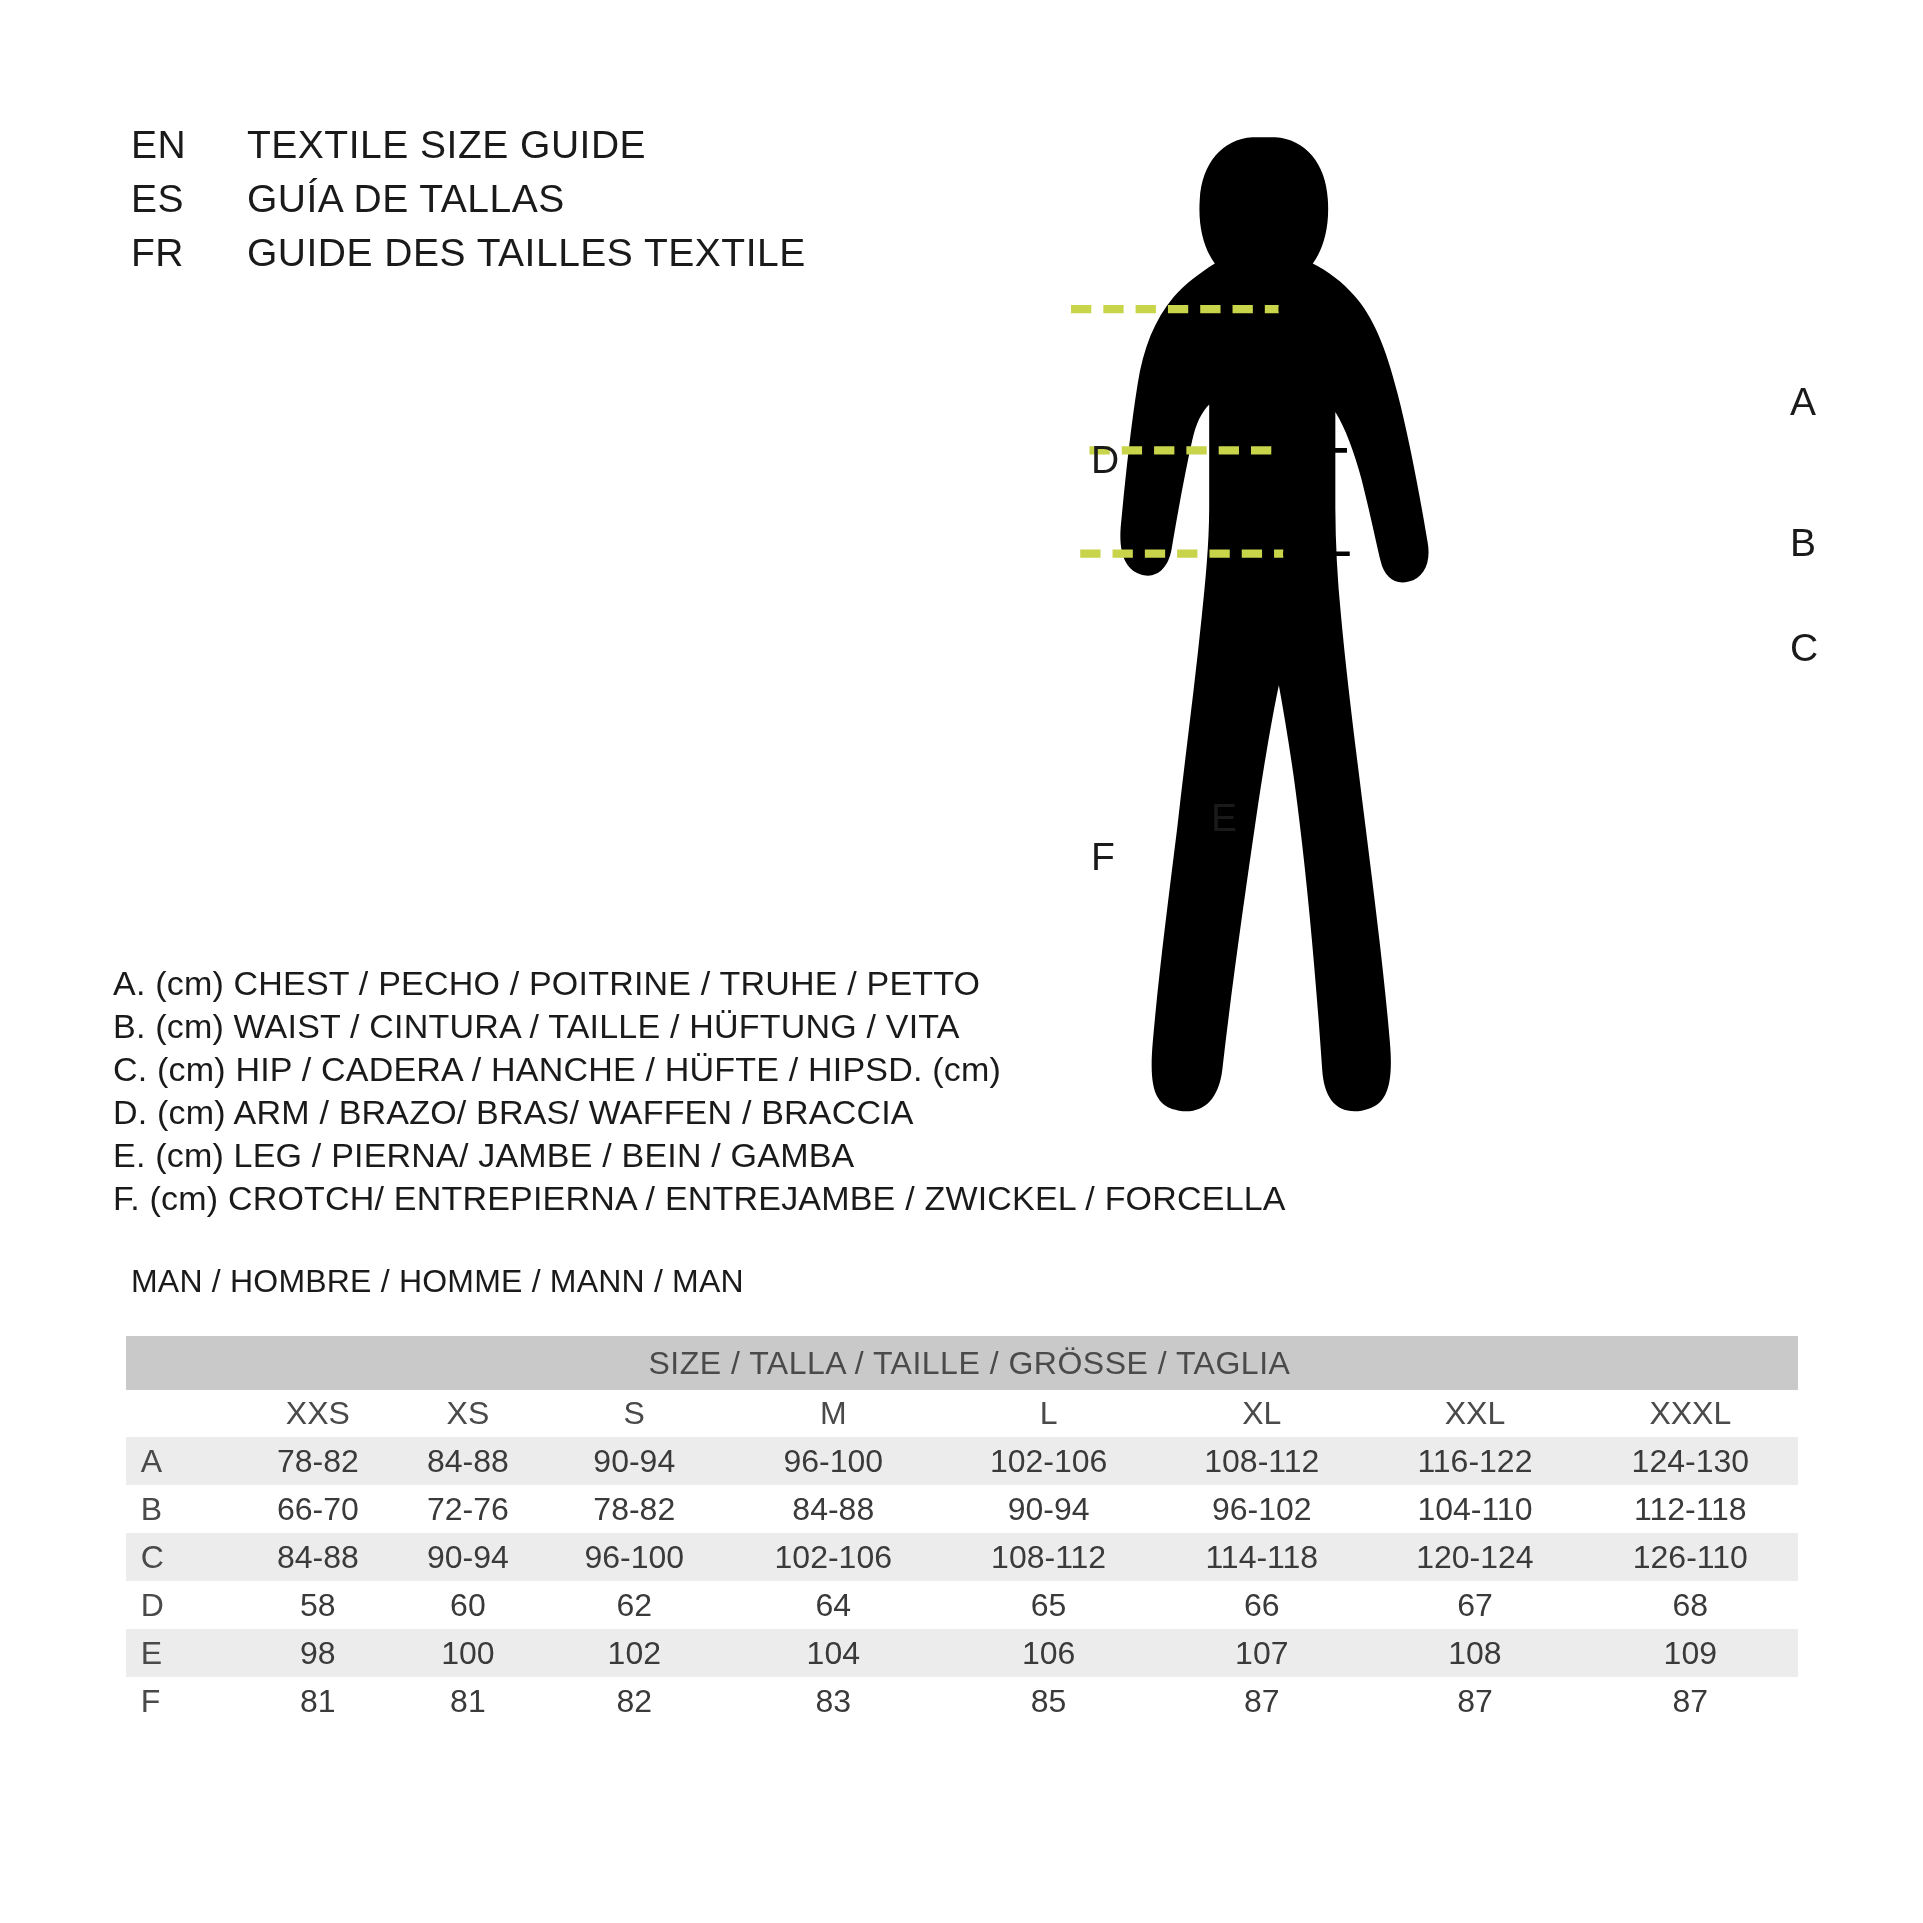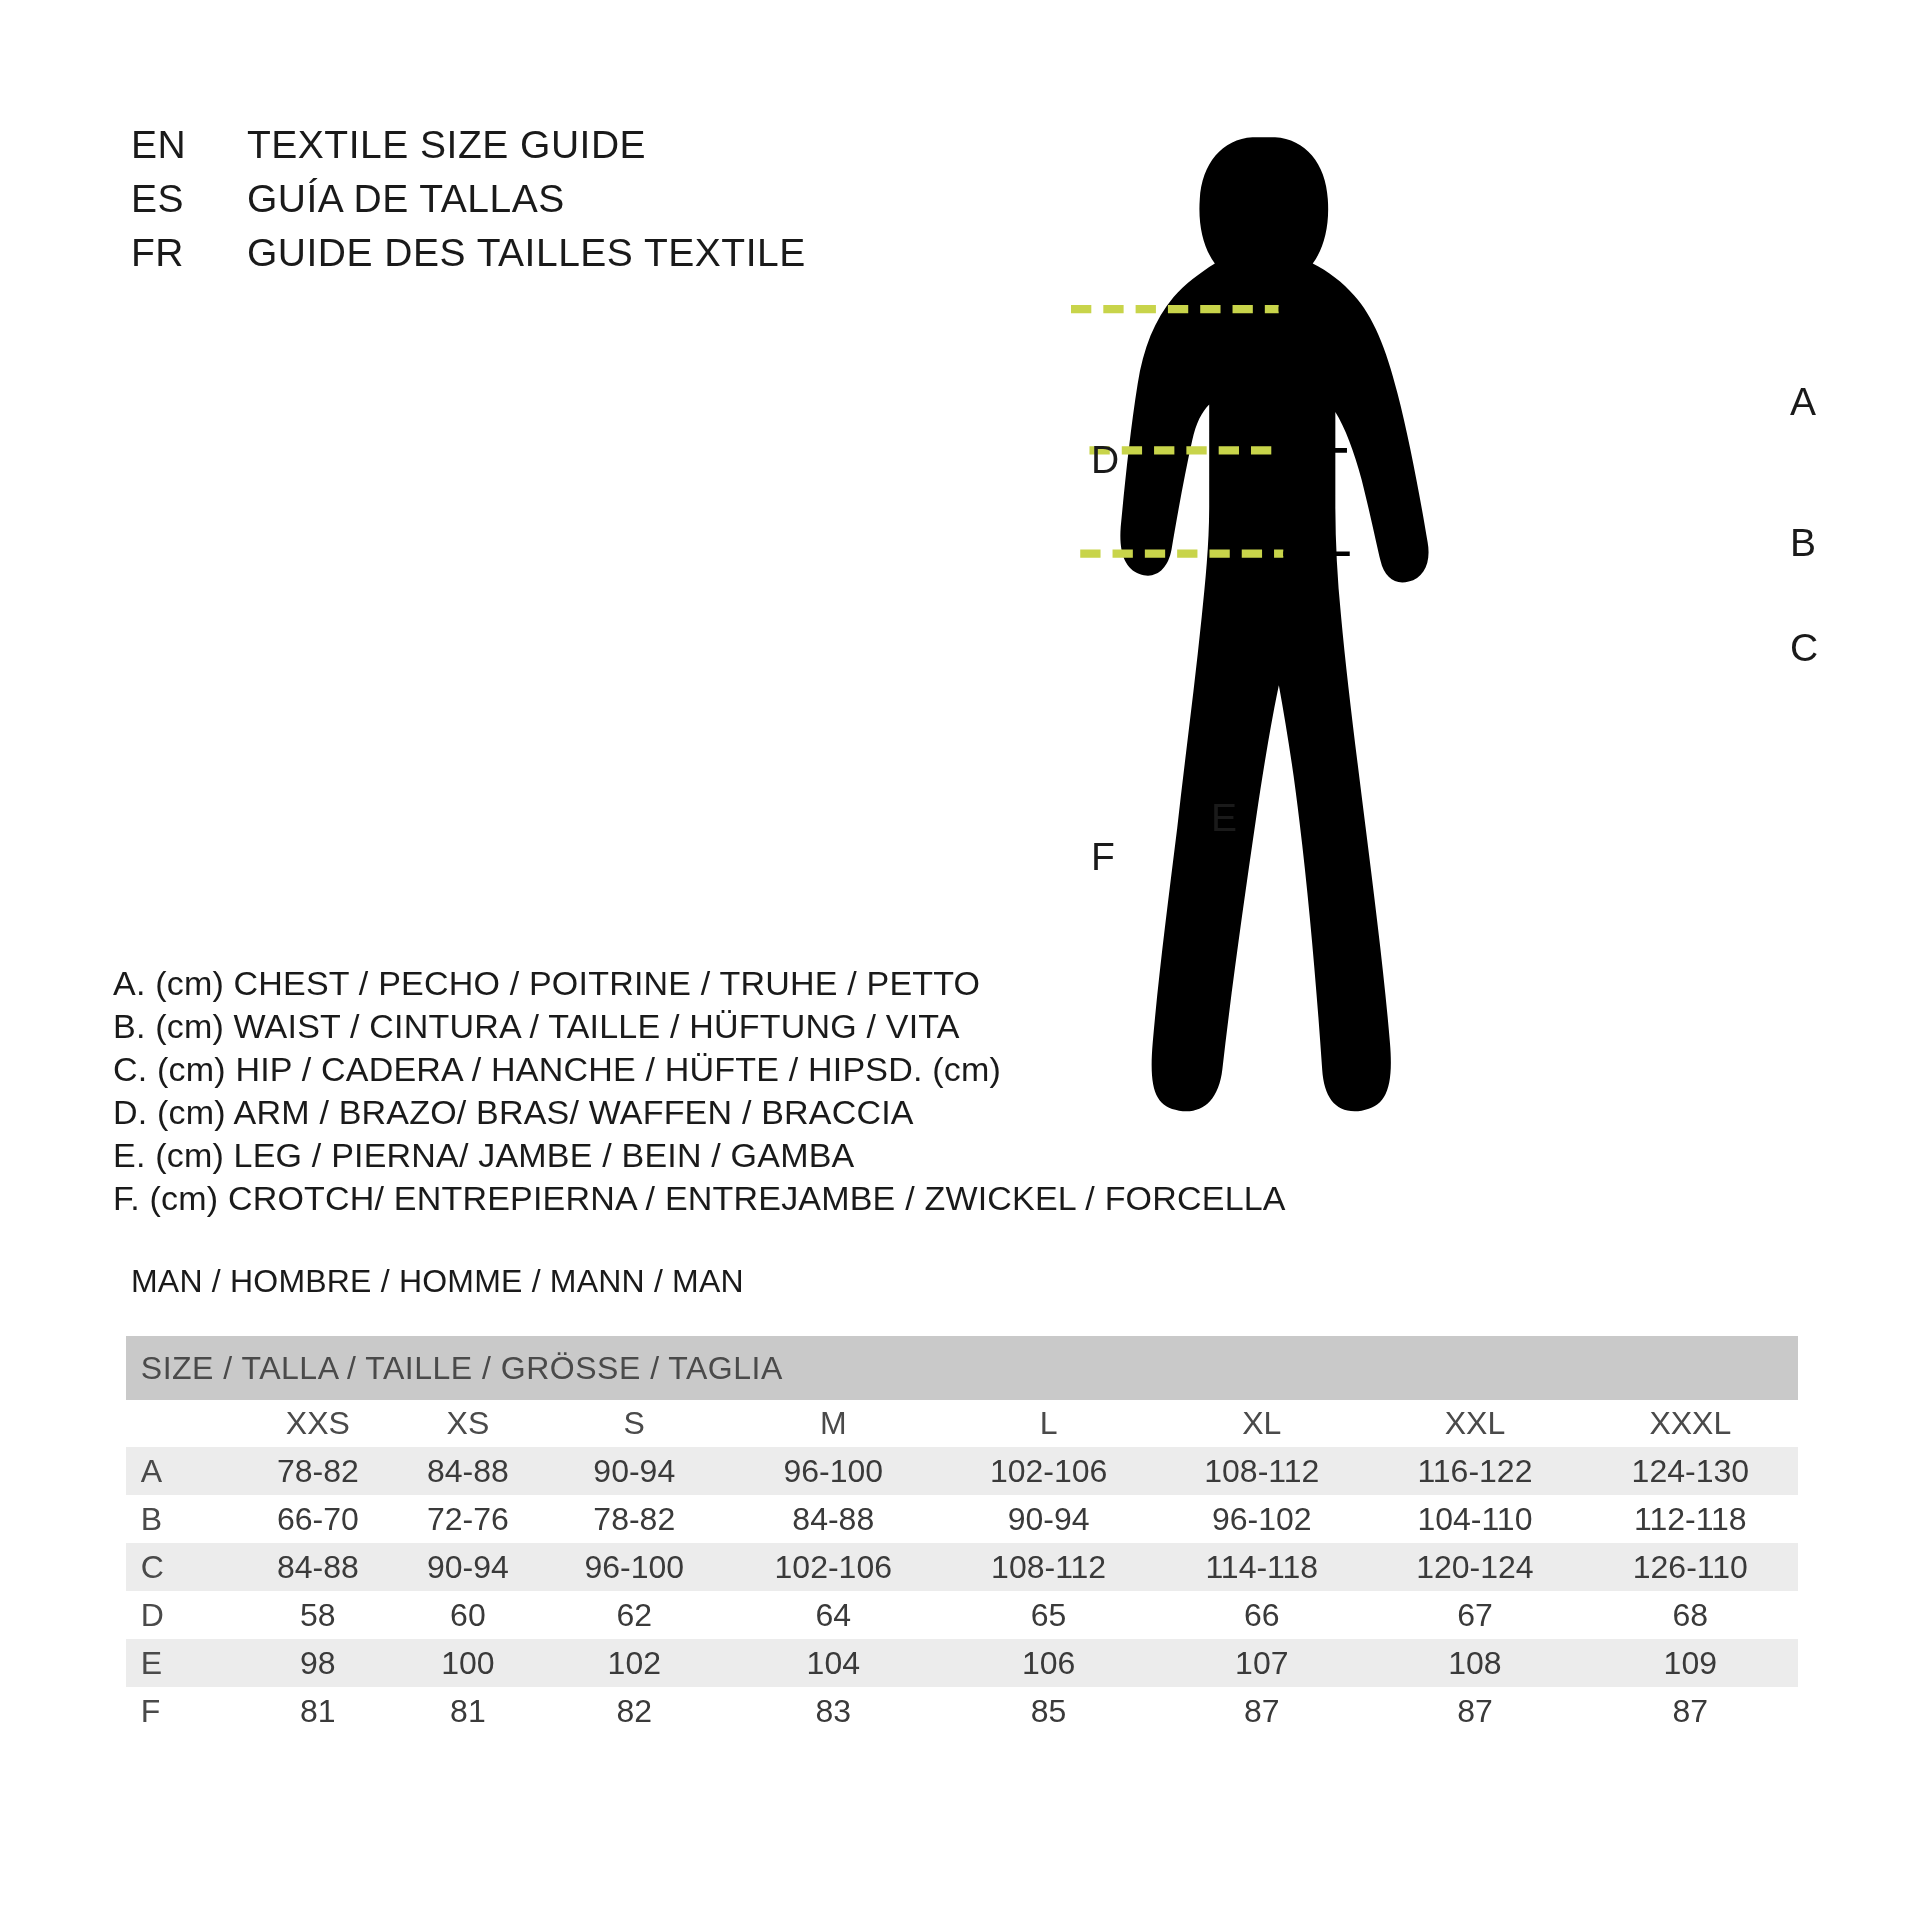--- a/index.html
+++ b/index.html
@@ -83,23 +83,23 @@
   }
   #size-table td, #size-table th {
     padding: 0;
     height: 48px;
     font-weight: normal;
     text-align: center;
     vertical-align: middle;
   }
   #size-table .title-row td {
     background: #c9c9c9;
-    text-align: left;
+    text-align: center;
     padding-left: 14.8px;
-    height: 64px;
+    height: 54px;
     font-size: 32px;
     color: #4a4a4a;
     letter-spacing: 0.5px;
   }
   #size-table .head-row td {
     background: #ffffff;
     color: #4a4a4a;
     height: 47px;
   }
   #size-table tr.shade td { background: #ececec; }

